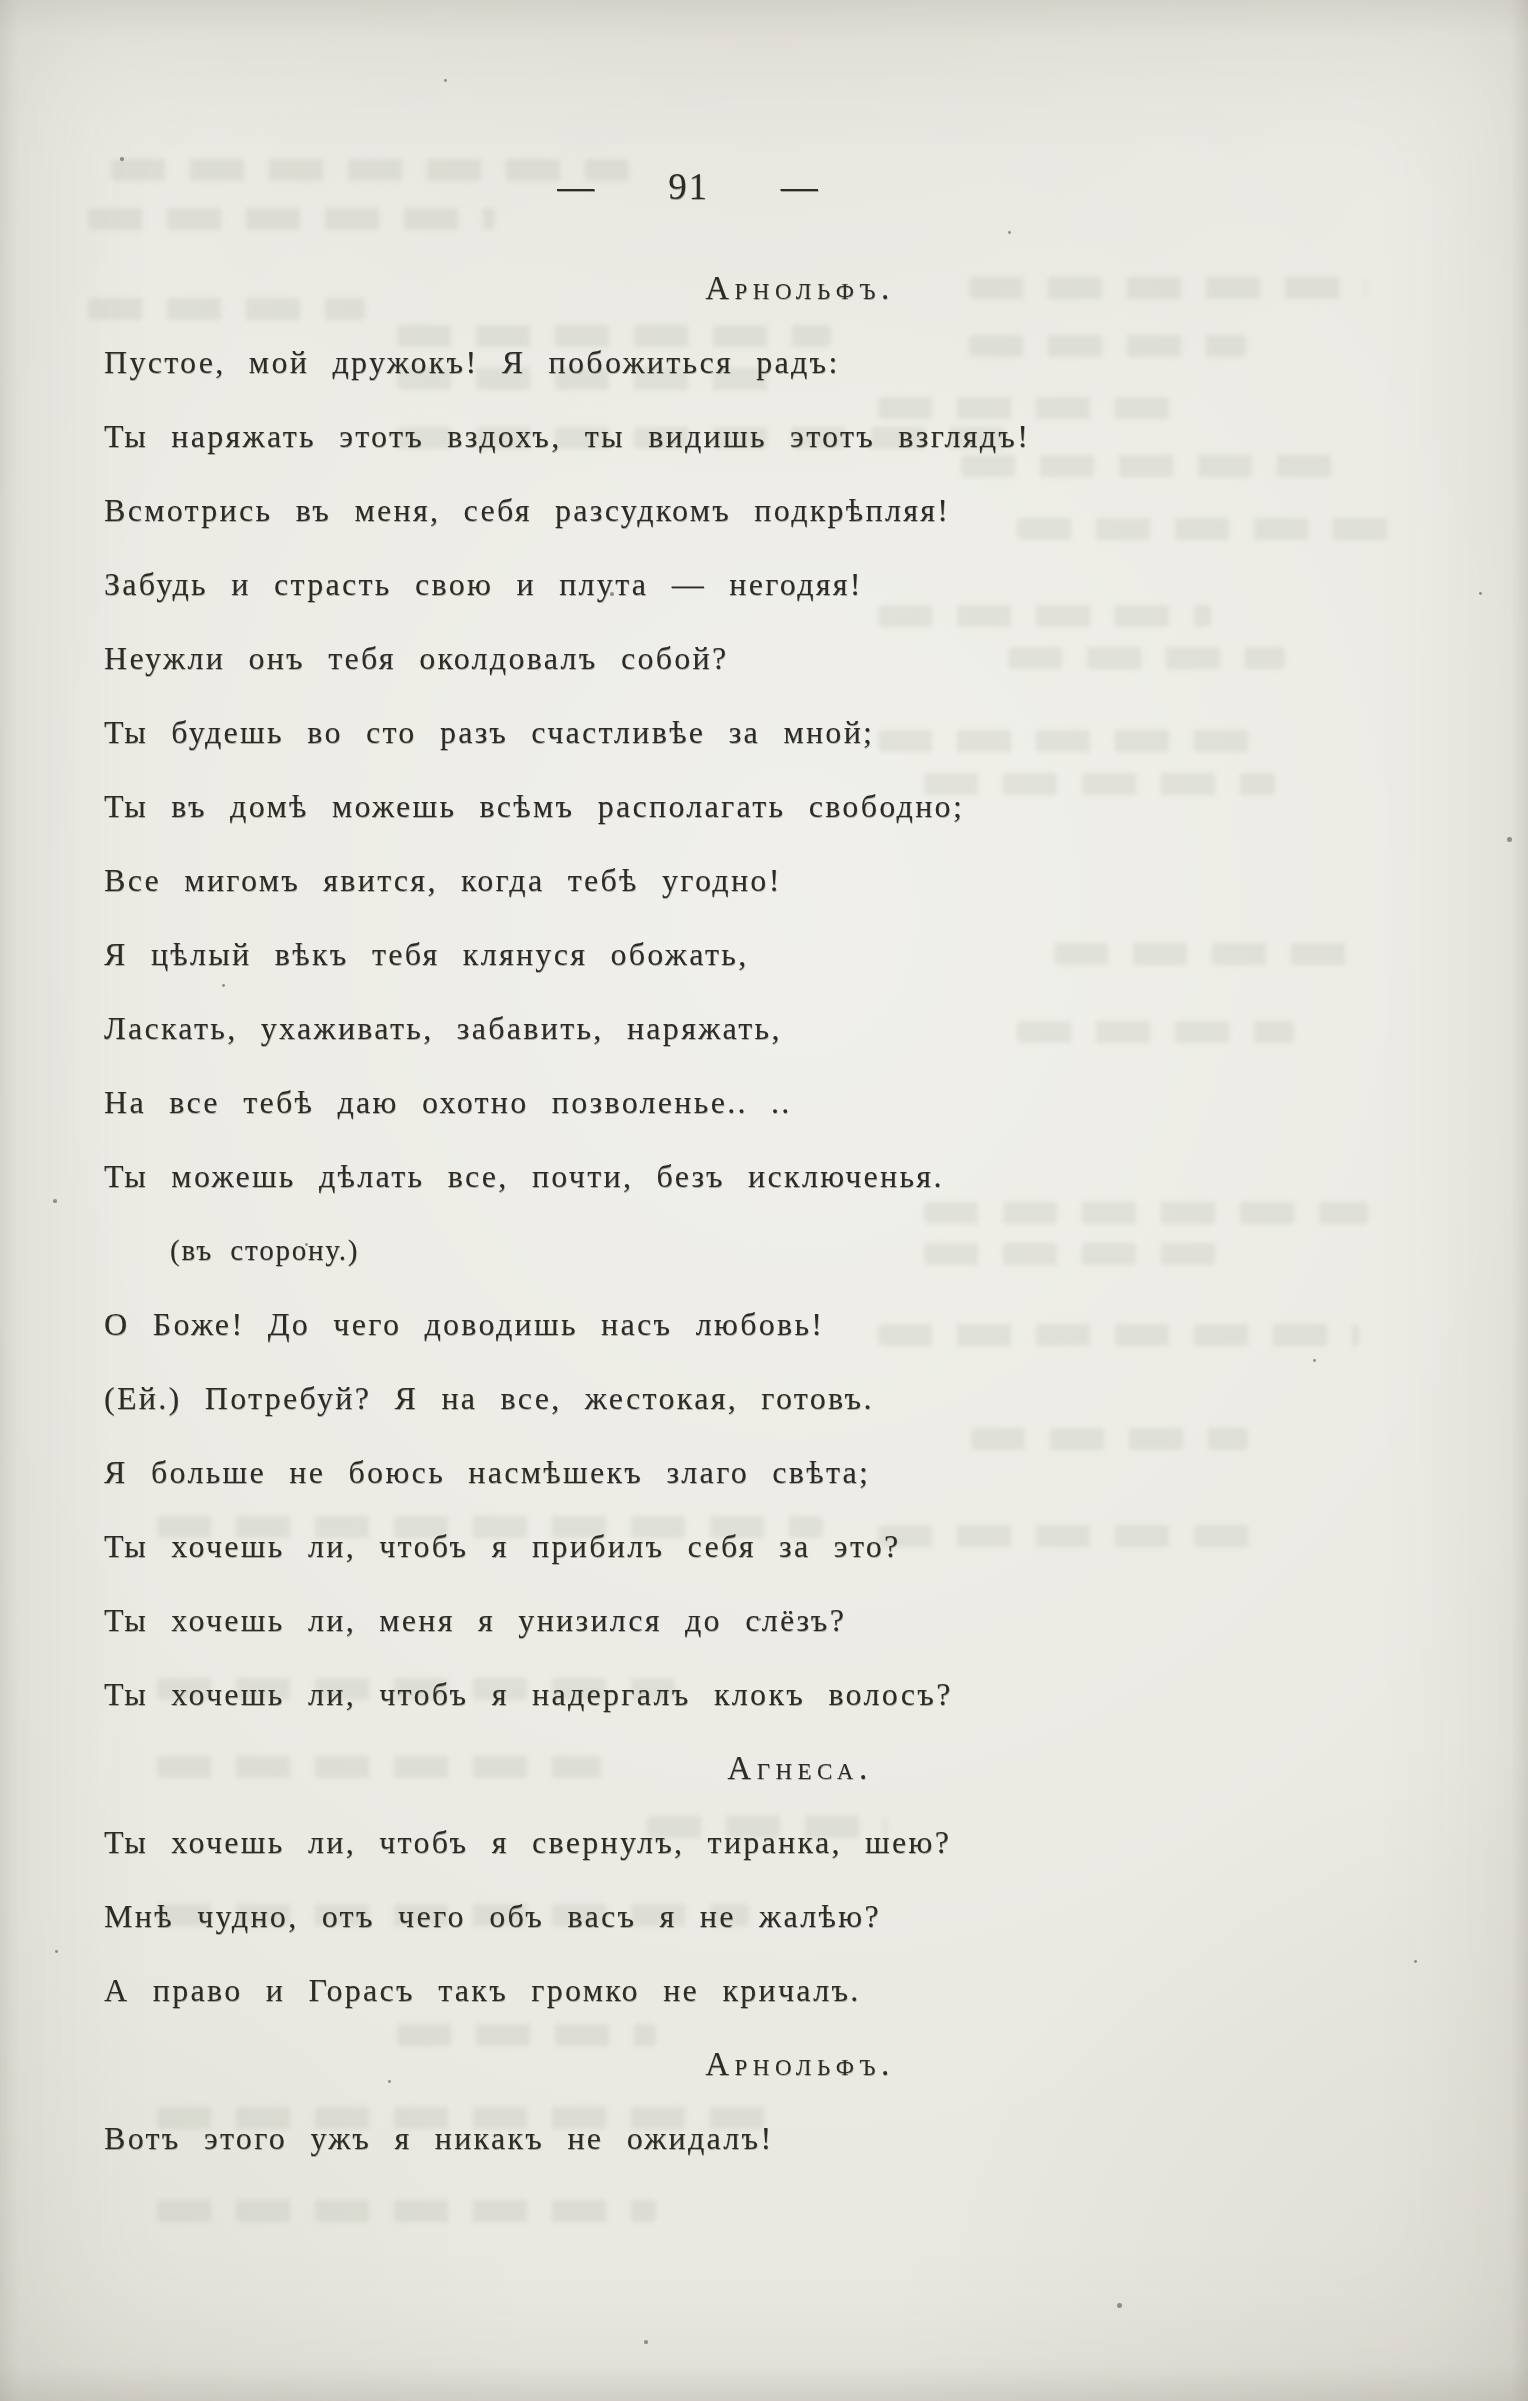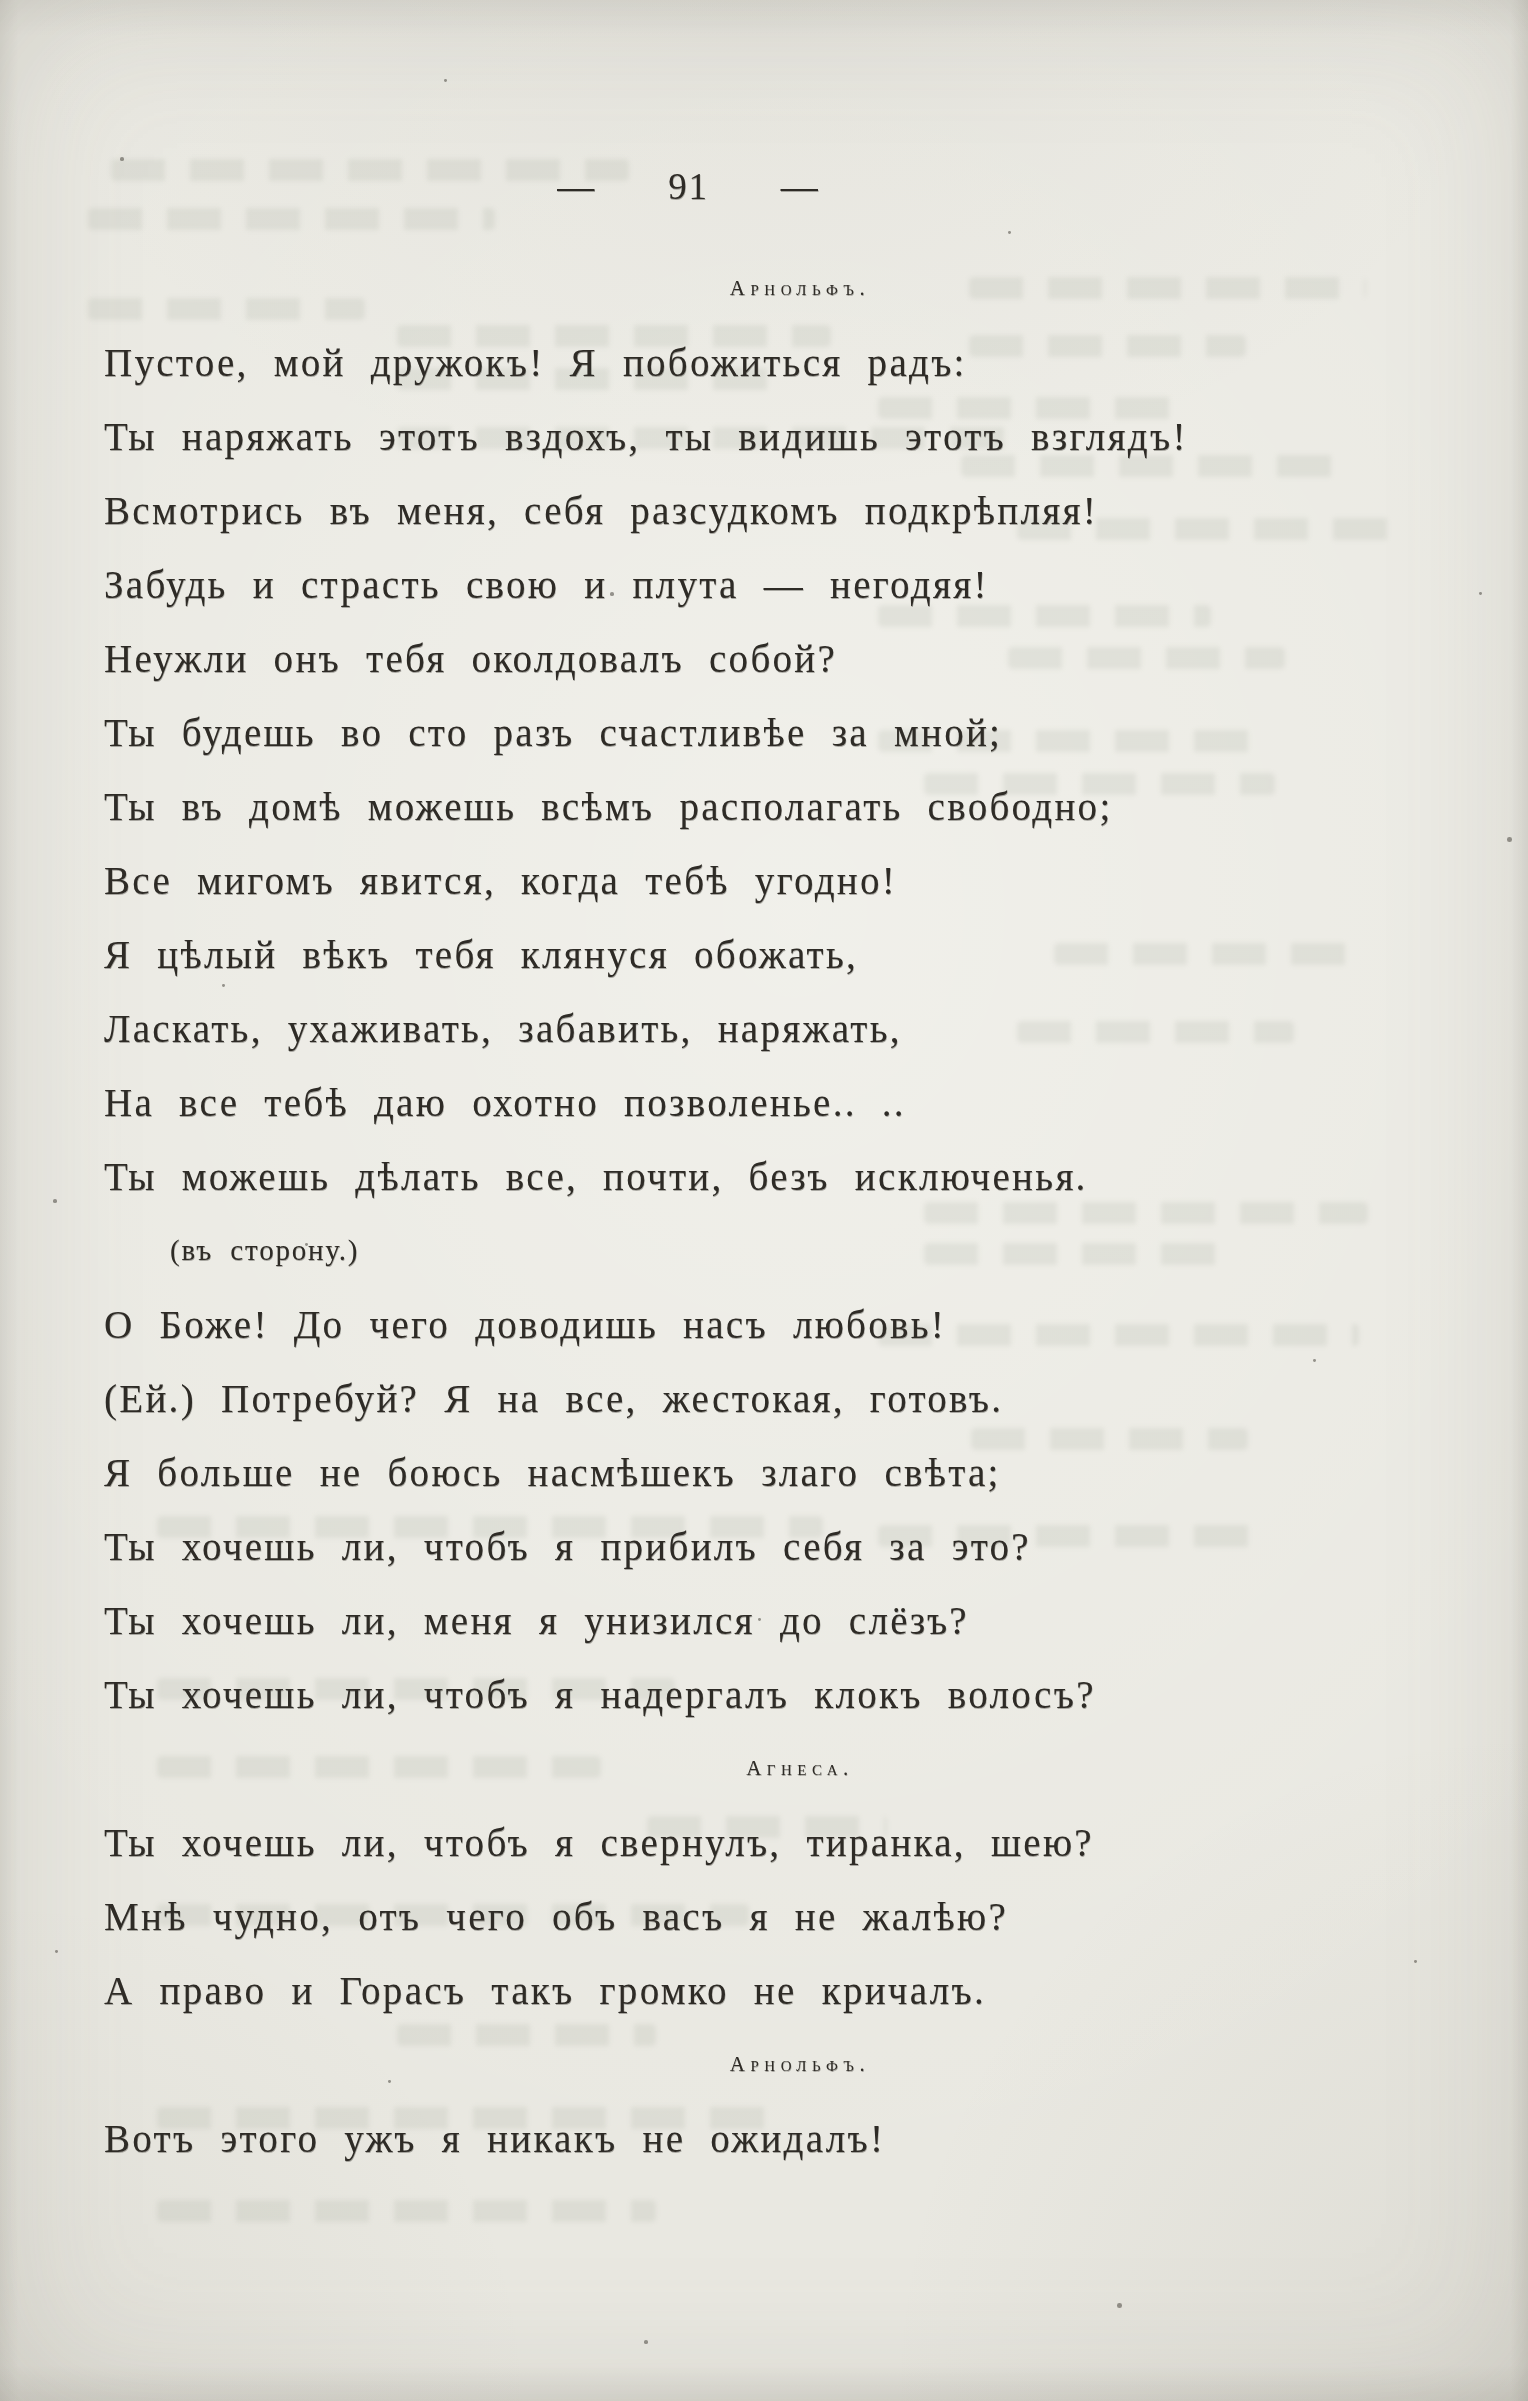--- a/index.html
+++ b/index.html
@@ -28,23 +28,23 @@
     transform:translateX(-76px);
     text-shadow:0.5px 0.5px 0 rgba(40,38,32,.35);
   }
   #text-block{
     position:absolute;left:104px;top:251px;width:1322px;
     text-shadow:0.5px 0.5px 0 rgba(40,38,32,.35);
   }
   .block{height:74px;display:flex;align-items:center;white-space:nowrap;}
   .speaker{
     justify-content:center;padding-left:70px;
-    font-variant:small-caps;font-size:21px;letter-spacing:5.5px;
+    font-variant:small-caps;font-size:33px;letter-spacing:5.5px;
   }
-  .verse{font-size:39px;letter-spacing:2.3px;word-spacing:13px;}
+  .verse{font-size:32px;letter-spacing:2.3px;word-spacing:13px;}
   .stage{font-size:29px;letter-spacing:1.8px;word-spacing:8.3px;padding-left:66px;}
   
   .smudge{
     position:absolute;height:22px;border-radius:4.6px;
     background:repeating-linear-gradient(90deg,
       rgba(148,156,140,.55) 0px, rgba(148,156,140,.55) 54px,
       rgba(148,156,140,0) 54px, rgba(148,156,140,0) 79px);
     opacity:.28;filter:blur(2.8px);
   }
   

